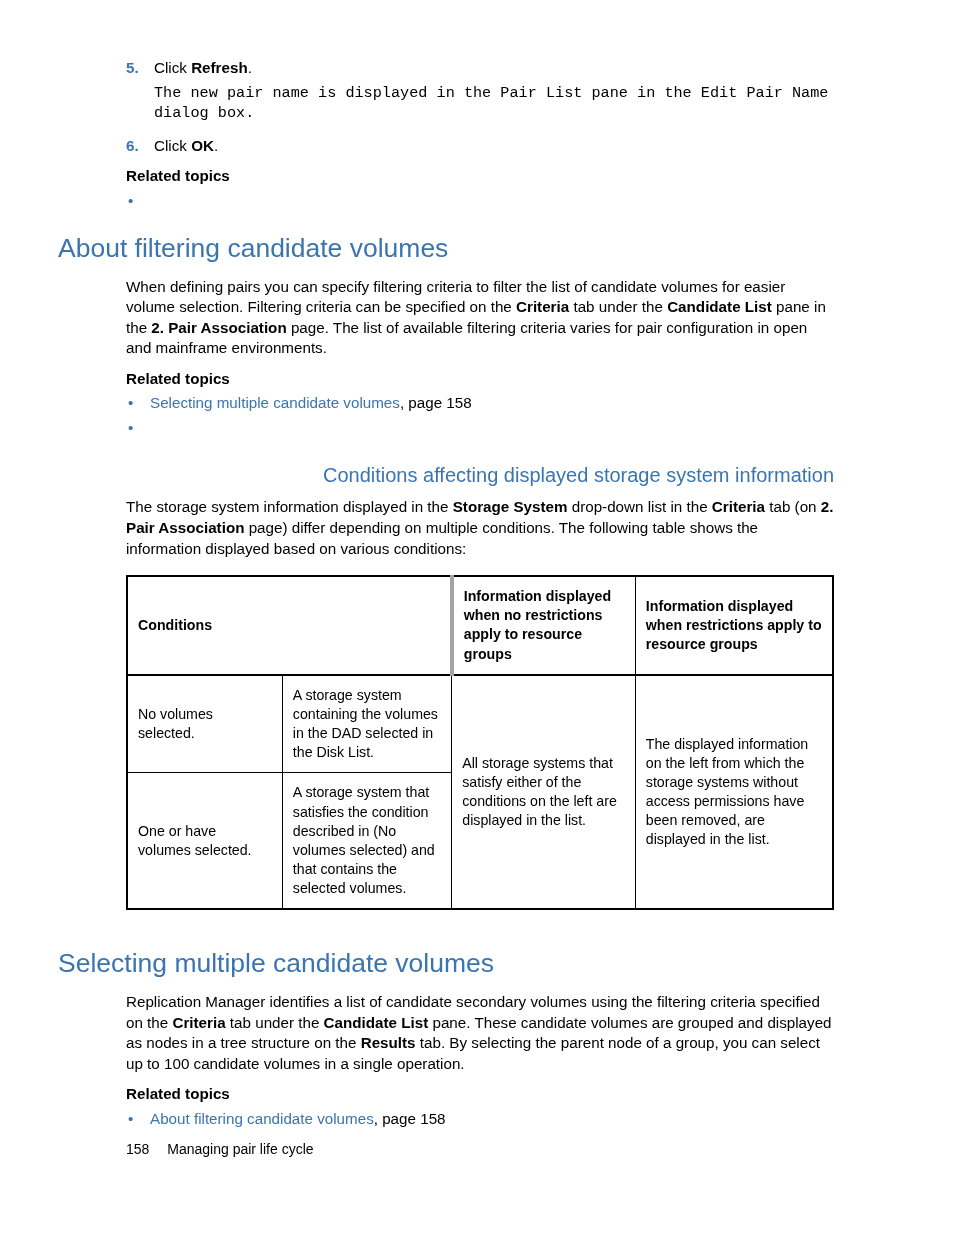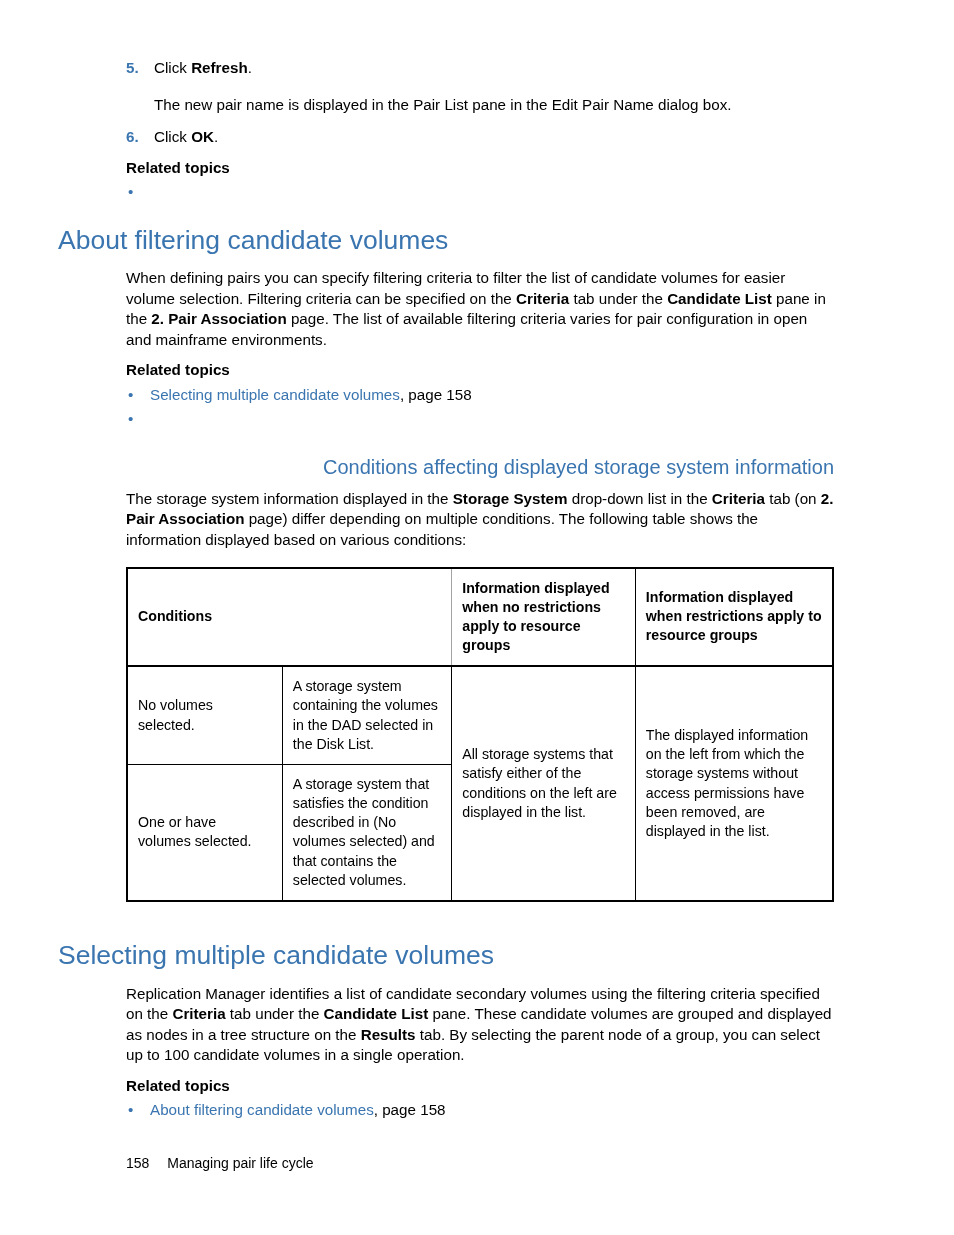--- a/index.html
+++ b/index.html
@@ -38,21 +38,21 @@
   }
   .boldlabel { font-weight: bold; margin: 10px 0 4px 0; }
   .ol-item { display: flex; margin-bottom: 2px; }
   .ol-num {
     color: #3a75b0;
     font-weight: bold;
     width: 28px;
     flex-shrink: 0;
   }
   .ol-body { flex: 1; }
-  .ol-sub { margin-top: 16px; margin-bottom: 10px; }
+  .ol-sub { margin-top: 4px; margin-bottom: 10px; font-family: Liberation Mono, monospace; }
   .ul { list-style: none; padding: 0; margin: 4px 0 10px 0; }
   .ul li { display: flex; margin-bottom: 4px; }
   .ul li .bullet {
     color: #3a75b0;
     width: 22px;
     flex-shrink: 0;
     text-align: left;
     padding-left: 2px;
   }
   .link { color: #3a75b0; }
@@ -67,27 +67,27 @@
     font-size: 14.2px;
   }
   table.info th, table.info td {
     border: 1px solid #000;
     padding: 10px 10px;
     text-align: left;
     vertical-align: middle;
   }
   table.info th { font-weight: bold; }
   table.info thead tr th { border-bottom: 2px solid #000; }
-  table.info thead tr th:first-child { border-right: 1px solid #a3a3a3; }
+  table.info thead tr th:first-child { border-right: 4px solid #a3a3a3; }
   table.info tbody tr td { vertical-align: middle; }
 
   .footer {
     position: absolute;
     left: 126px;
-    bottom: 62px;
+    bottom: 76px;
     font-size: 14px;
   }
   .footer .pgnum { margin-right: 14px; }
 </style>
 </head>
 <body>
 
 <div class="page">
 
   <div class="content">

